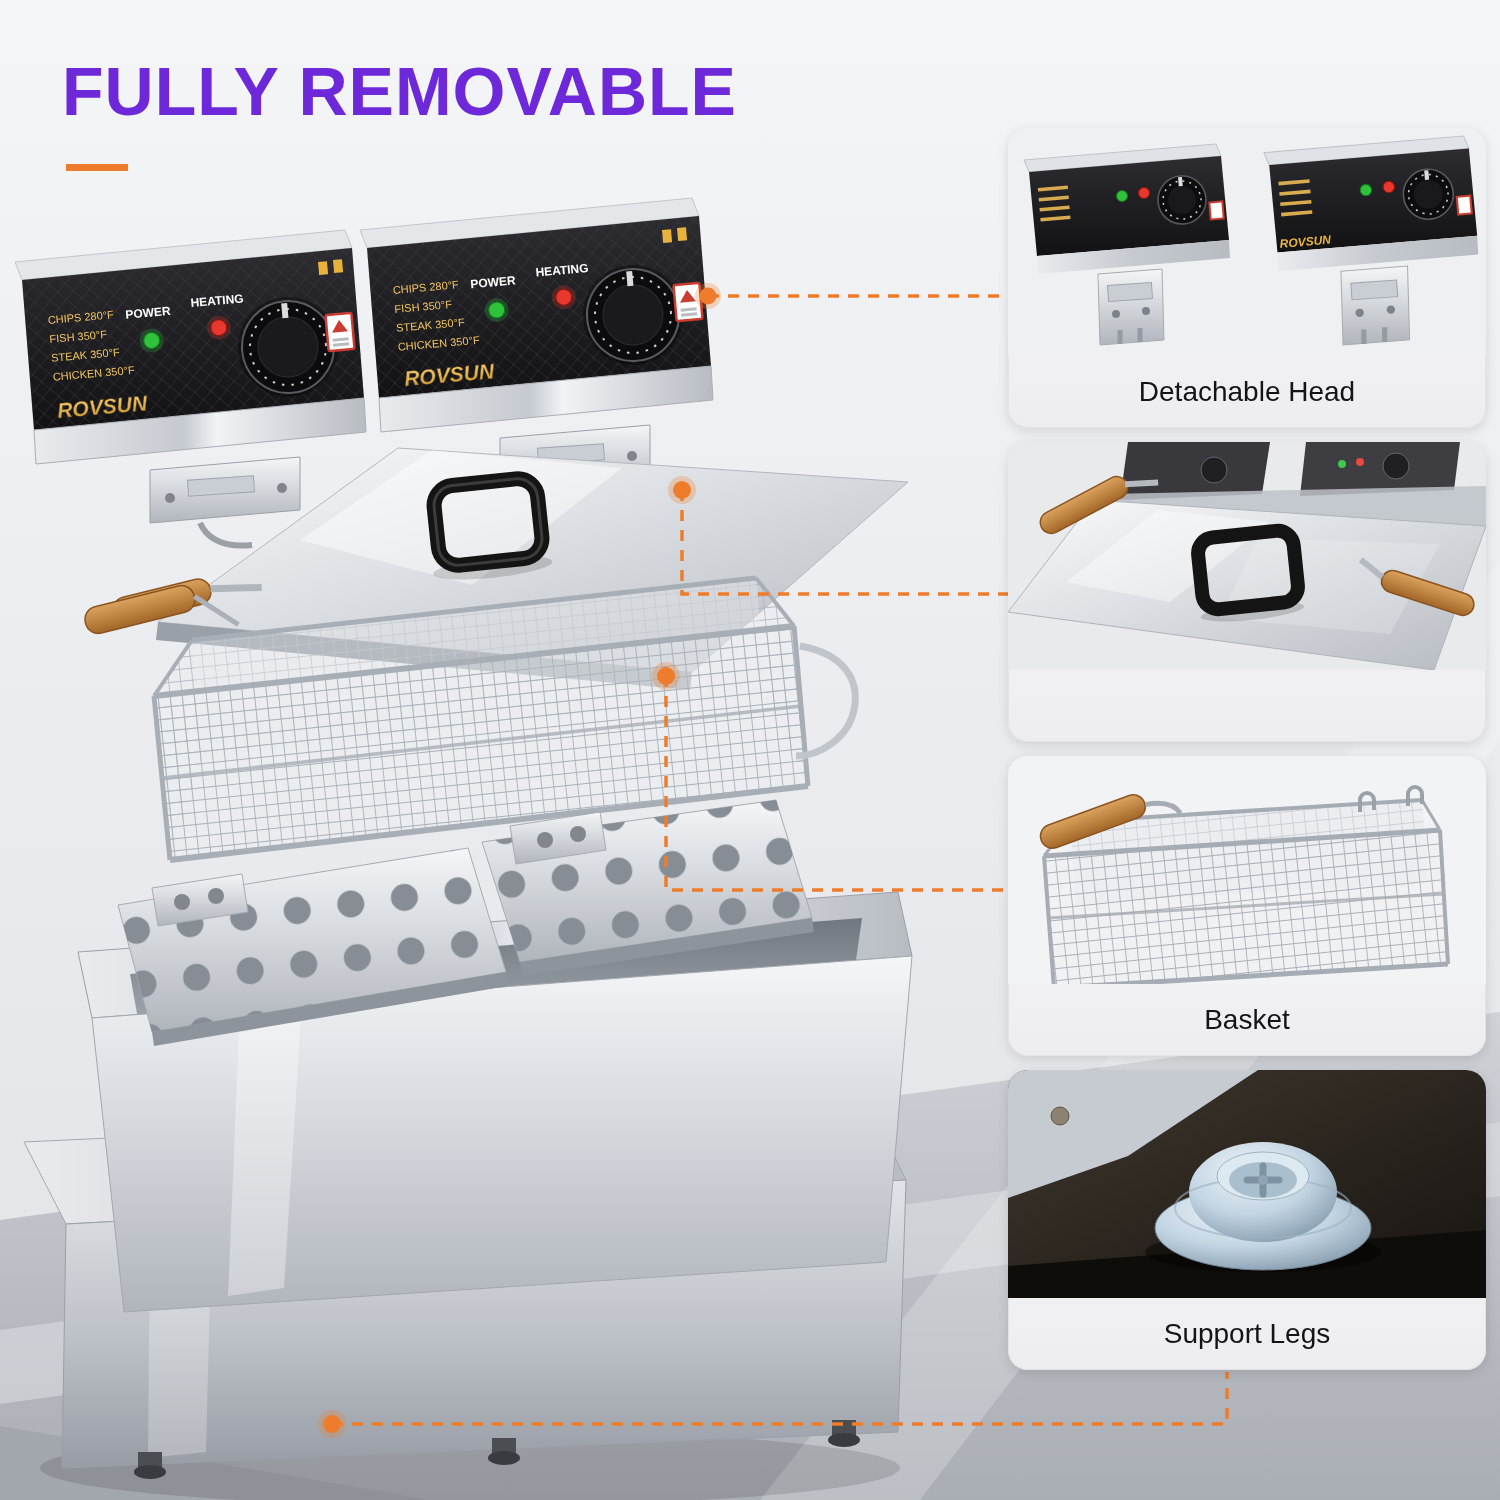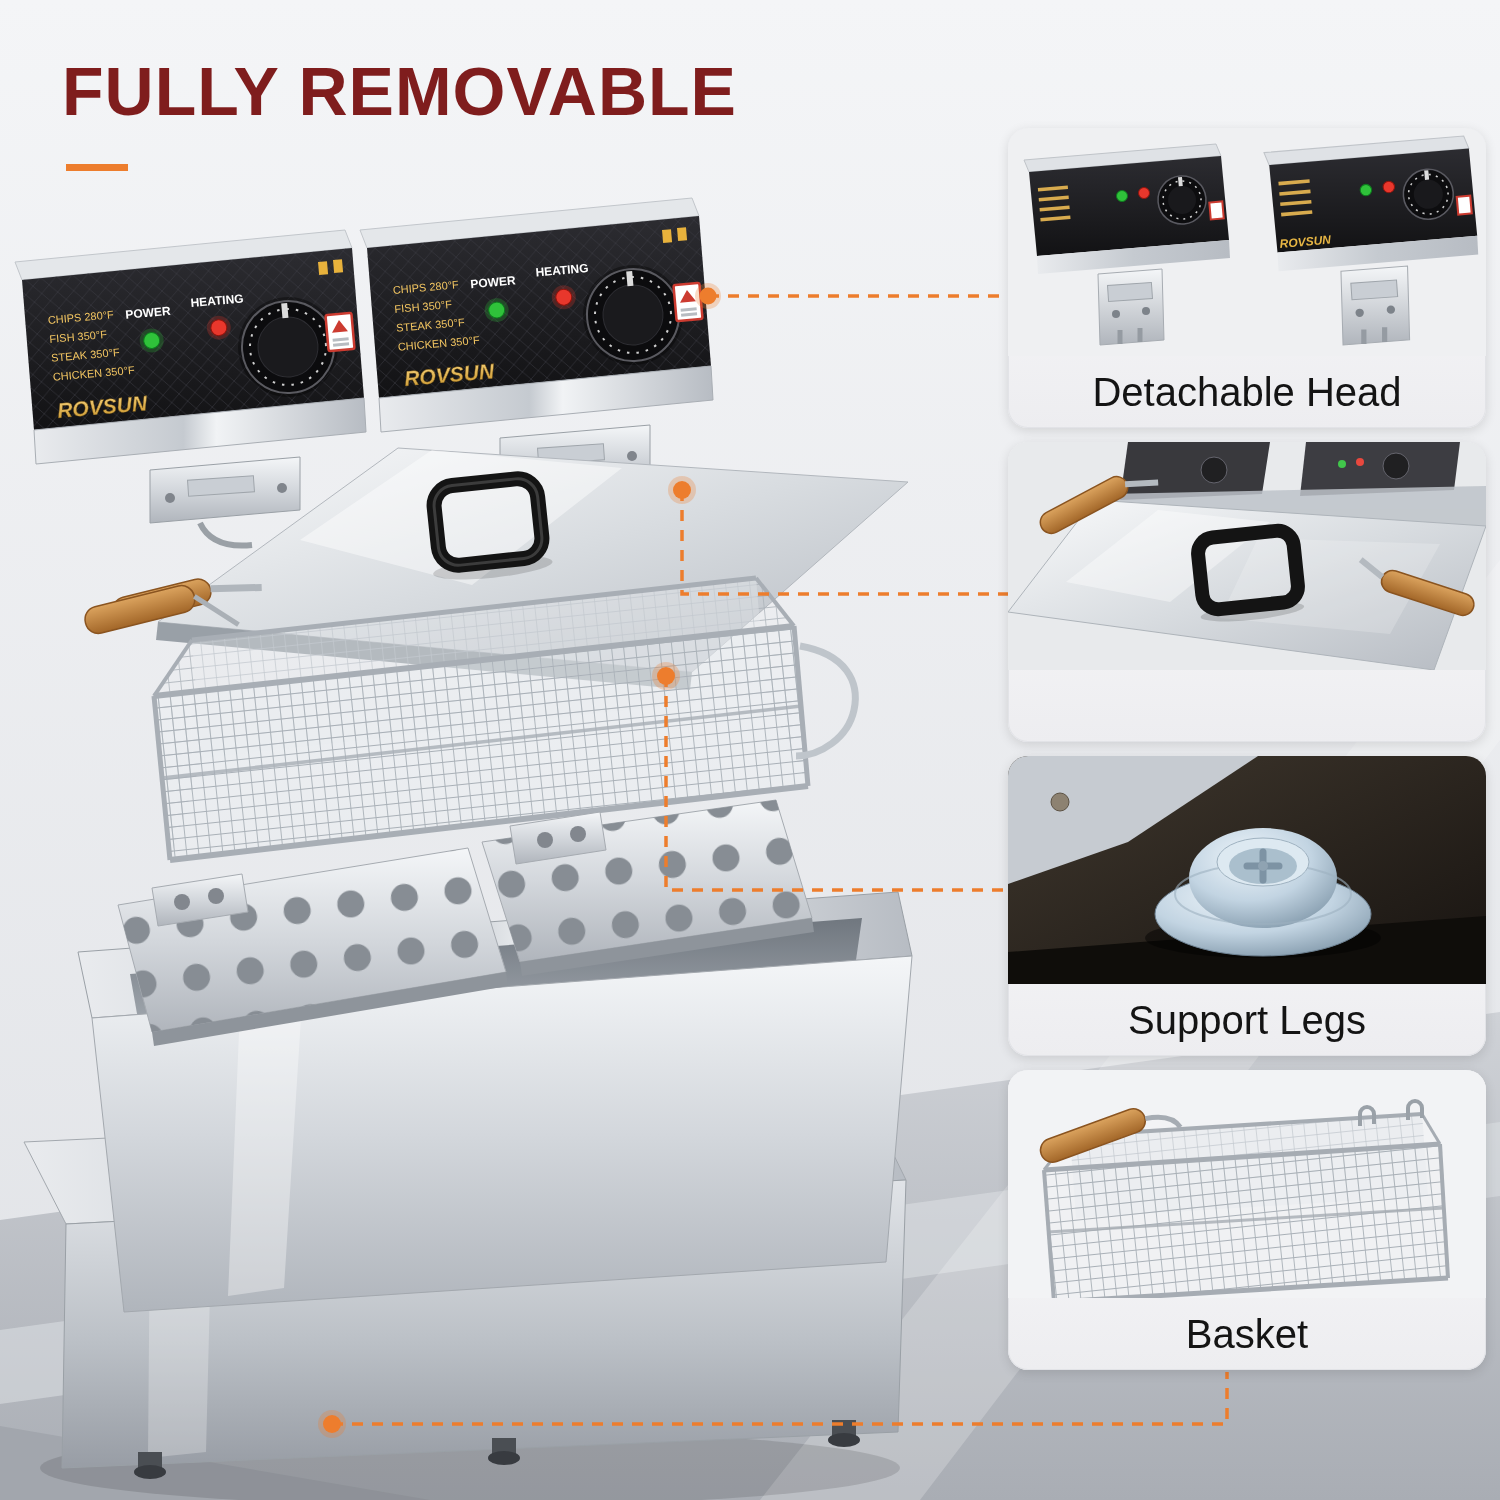--- a/index.html
+++ b/index.html
@@ -1,32 +1,32 @@
 <!DOCTYPE html>
 <html><head>
 <meta charset="utf-8">
 <style>
   html,body{margin:0;padding:0;background:#e9ebee;}
   .canvas{position:relative;width:1500px;height:1500px;overflow:hidden;
     font-family:"Liberation Sans",sans-serif;background:#f2f3f5;}
   .scene-svg{position:absolute;left:0;top:0;z-index:1;}
   .scene-svg text{font-family:"Liberation Sans",sans-serif;}
   .page-title{position:absolute;left:62px;top:52px;z-index:3;margin:0;
-    font-size:68px;font-weight:bold;color:#7f1d1d;letter-spacing:1px;}
+    font-size:68px;font-weight:bold;color:#6d28d9;letter-spacing:1px;}
   .title-accent{position:absolute;left:66px;top:164px;z-index:3;
     width:62px;height:7px;background:#ED7D2D;}
   .cards{position:absolute;left:1008px;top:128px;width:478px;z-index:2;
     display:flex;flex-direction:column;gap:14px;}
   .card{height:300px;border-radius:20px;overflow:hidden;
     background:linear-gradient(180deg,#fcfcfd 0%,#ededf0 100%);
     box-shadow:0 3px 12px rgba(0,0,0,.12), inset 0 0 0 1px #e2e3e7;
     display:flex;flex-direction:column;}
   .card-art{display:block;width:478px;height:228px;flex:0 0 auto;}
   .card-label{flex:1;display:flex;align-items:center;justify-content:center;
-    font-size:40px;color:#141414;}
+    font-size:28px;color:#141414;}
 </style>
 </head>
 <body>
 
 <div class="canvas">
 
   <h1 class="page-title">FULLY REMOVABLE</h1>
   <div class="title-accent"></div>
 
   <svg class="scene-svg" width="1500" height="1500" viewBox="0 0 1500 1500">
@@ -377,40 +377,20 @@
         </g>
         <g transform="translate(240,128) rotate(-6)">
           <ellipse cx="0" cy="42" rx="52" ry="8" fill="#000" opacity=".15"></ellipse>
           <rect x="-48" y="-36" width="96" height="72" rx="16" fill="none" stroke="#141414" stroke-width="14"></rect>
         </g>
       </svg>
     </div>
 
     <div class="card">
       <svg class="card-art" viewBox="0 0 478 228" preserveAspectRatio="xMidYMid slice">
-        <rect width="478" height="228" fill="url(#darkBg)"></rect>
-        <polygon points="0,0 250,0 120,86 0,128" fill="#c6cbd1"></polygon>
-        <circle cx="52" cy="46" r="9" fill="#8d8271" stroke="#5c5244"></circle>
-        <polygon points="0,196 478,160 478,228 0,228" fill="#0f0d0a"></polygon>
-        <g transform="translate(255,120)">
-          <ellipse cx="0" cy="62" rx="118" ry="20" fill="#000" opacity=".45"></ellipse>
-          <ellipse cx="0" cy="38" rx="108" ry="42" fill="url(#chrome)" stroke="#6e8293"></ellipse>
-          <ellipse cx="0" cy="2" rx="74" ry="50" fill="url(#chrome)"></ellipse>
-          <ellipse cx="0" cy="18" rx="88" ry="30" fill="none" stroke="#9db1c0" stroke-width="2" opacity=".6"></ellipse>
-          <ellipse cx="0" cy="-14" rx="46" ry="24" fill="#dde9f1" stroke="#9fb2c0"></ellipse>
-          <ellipse cx="0" cy="-10" rx="34" ry="18" fill="#aabfcd"></ellipse>
-          <path d="M-16,-10 H16 M0,-24 V4" stroke="#7d93a4" stroke-width="7" stroke-linecap="round" fill="none"></path>
-          <circle cx="0" cy="-10" r="5" fill="#8fa3b2"></circle>
-        </g>
-      </svg>
-      <div class="card-label">Support Legs</div>
-    </div>
-
-    <div class="card">
-      <svg class="card-art" viewBox="0 0 478 228" preserveAspectRatio="xMidYMid slice">
         <rect width="478" height="228" fill="#f2f3f5"></rect>
         <polygon points="62,66 414,44 420,126 68,148" fill="#e0e4e8" opacity=".4"></polygon>
         <polygon points="62,66 414,44 420,126 68,148" fill="url(#meshLight)"></polygon>
         <polygon points="36,100 432,74 440,208 46,232" fill="#eef0f2" opacity=".5"></polygon>
         <polygon points="36,100 432,74 440,208 46,232" fill="url(#mesh)"></polygon>
         <g stroke="#a6acb3" fill="none">
           <path d="M62,66 L414,44" stroke-width="4"></path>
           <path d="M36,100 L432,74" stroke-width="5"></path>
           <path d="M46,232 L440,208" stroke-width="5"></path>
           <path d="M36,100 L46,232" stroke-width="4"></path>
@@ -424,14 +404,34 @@
           <path d="M400,50 v-12 a7,7 0 0 1 14,0 v10"></path>
         </g>
         <g transform="rotate(-20 95 64)">
           <rect x="30" y="50" width="110" height="24" rx="12" fill="url(#wood)" stroke="#8a5420" stroke-width="1.5"></rect>
           <path d="M140,64 q26,4 30,20" stroke="#a6acb3" stroke-width="5" fill="none"></path>
         </g>
       </svg>
       <div class="card-label">Basket</div>
     </div>
 
+    <div class="card">
+      <svg class="card-art" viewBox="0 0 478 228" preserveAspectRatio="xMidYMid slice">
+        <rect width="478" height="228" fill="url(#darkBg)"></rect>
+        <polygon points="0,0 250,0 120,86 0,128" fill="#c6cbd1"></polygon>
+        <circle cx="52" cy="46" r="9" fill="#8d8271" stroke="#5c5244"></circle>
+        <polygon points="0,196 478,160 478,228 0,228" fill="#0f0d0a"></polygon>
+        <g transform="translate(255,120)">
+          <ellipse cx="0" cy="62" rx="118" ry="20" fill="#000" opacity=".45"></ellipse>
+          <ellipse cx="0" cy="38" rx="108" ry="42" fill="url(#chrome)" stroke="#6e8293"></ellipse>
+          <ellipse cx="0" cy="2" rx="74" ry="50" fill="url(#chrome)"></ellipse>
+          <ellipse cx="0" cy="18" rx="88" ry="30" fill="none" stroke="#9db1c0" stroke-width="2" opacity=".6"></ellipse>
+          <ellipse cx="0" cy="-14" rx="46" ry="24" fill="#dde9f1" stroke="#9fb2c0"></ellipse>
+          <ellipse cx="0" cy="-10" rx="34" ry="18" fill="#aabfcd"></ellipse>
+          <path d="M-16,-10 H16 M0,-24 V4" stroke="#7d93a4" stroke-width="7" stroke-linecap="round" fill="none"></path>
+          <circle cx="0" cy="-10" r="5" fill="#8fa3b2"></circle>
+        </g>
+      </svg>
+      <div class="card-label">Support Legs</div>
+    </div>
+
   </div>
 </div>
 
 </body></html>

